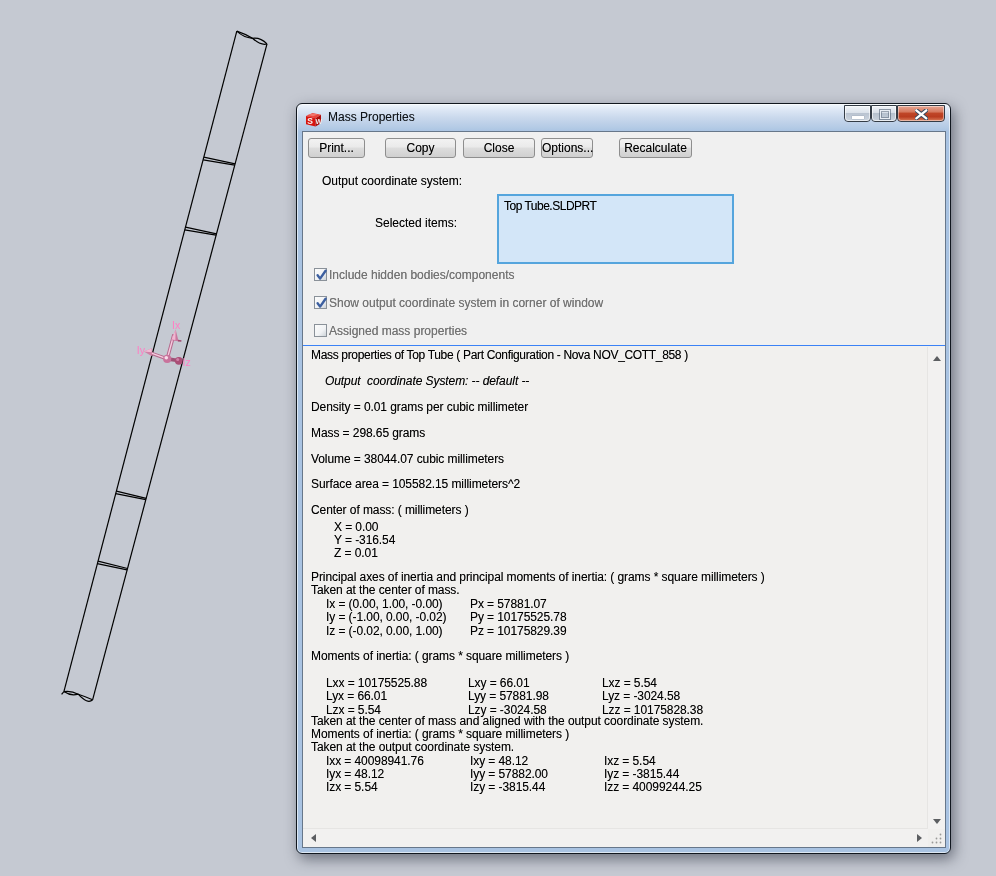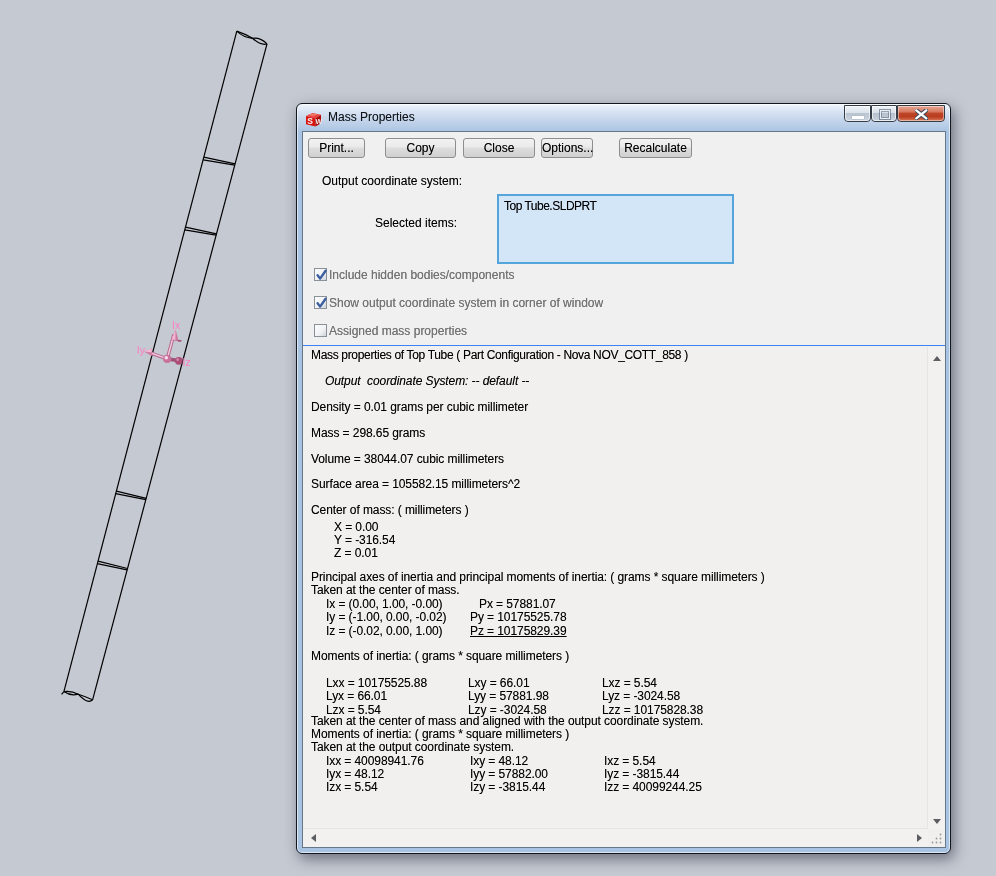--- a/index.html
+++ b/index.html
@@ -180,25 +180,25 @@
       <div class="rline" style="left:8px;top:80px;">Mass = 298.65 grams</div>
       <div class="rline" style="left:8px;top:106px;">Volume = 38044.07 cubic millimeters</div>
       <div class="rline" style="left:8px;top:131px;">Surface area = 105582.15 millimeters^2</div>
       <div class="rline" style="left:8px;top:157px;">Center of mass: ( millimeters )</div>
       <div class="rline" style="left:31px;top:174px;">X = 0.00</div>
       <div class="rline" style="left:31px;top:187px;">Y = -316.54</div>
       <div class="rline" style="left:31px;top:200px;">Z = 0.01</div>
       <div class="rline" style="left:8px;top:224px;">Principal axes of inertia and principal moments of inertia: ( grams * square millimeters )</div>
       <div class="rline" style="left:8px;top:237px;">Taken at the center of mass.</div>
       <div class="rline" style="left:23px;top:251px;">Ix = (0.00, 1.00, -0.00)</div>
-      <div class="rline" style="left:167px;top:251px;margin-left:9px;">Px = 57881.07</div>
+      <div class="rline" style="left:167px;top:251px;">Px = 57881.07</div>
       <div class="rline" style="left:23px;top:264px;">Iy = (-1.00, 0.00, -0.02)</div>
       <div class="rline" style="left:167px;top:264px;">Py = 10175525.78</div>
       <div class="rline" style="left:23px;top:278px;">Iz = (-0.02, 0.00, 1.00)</div>
-      <div class="rline" style="left:167px;top:278px;text-decoration:underline;">Pz = 10175829.39</div>
+      <div class="rline" style="left:167px;top:278px;">Pz = 10175829.39</div>
       <div class="rline" style="left:8px;top:303px;">Moments of inertia: ( grams * square millimeters )</div>
       <div class="rline" style="left:8px;top:320px;margin-top:48px;">Taken at the center of mass and aligned with the output coordinate system.</div>
       <div class="rline" style="left:23px;top:330px;">Lxx = 10175525.88</div>
       <div class="rline" style="left:165px;top:330px;">Lxy = 66.01</div>
       <div class="rline" style="left:299px;top:330px;">Lxz = 5.54</div>
       <div class="rline" style="left:23px;top:343px;">Lyx = 66.01</div>
       <div class="rline" style="left:165px;top:343px;">Lyy = 57881.98</div>
       <div class="rline" style="left:299px;top:343px;">Lyz = -3024.58</div>
       <div class="rline" style="left:23px;top:357px;">Lzx = 5.54</div>
       <div class="rline" style="left:165px;top:357px;">Lzy = -3024.58</div>

